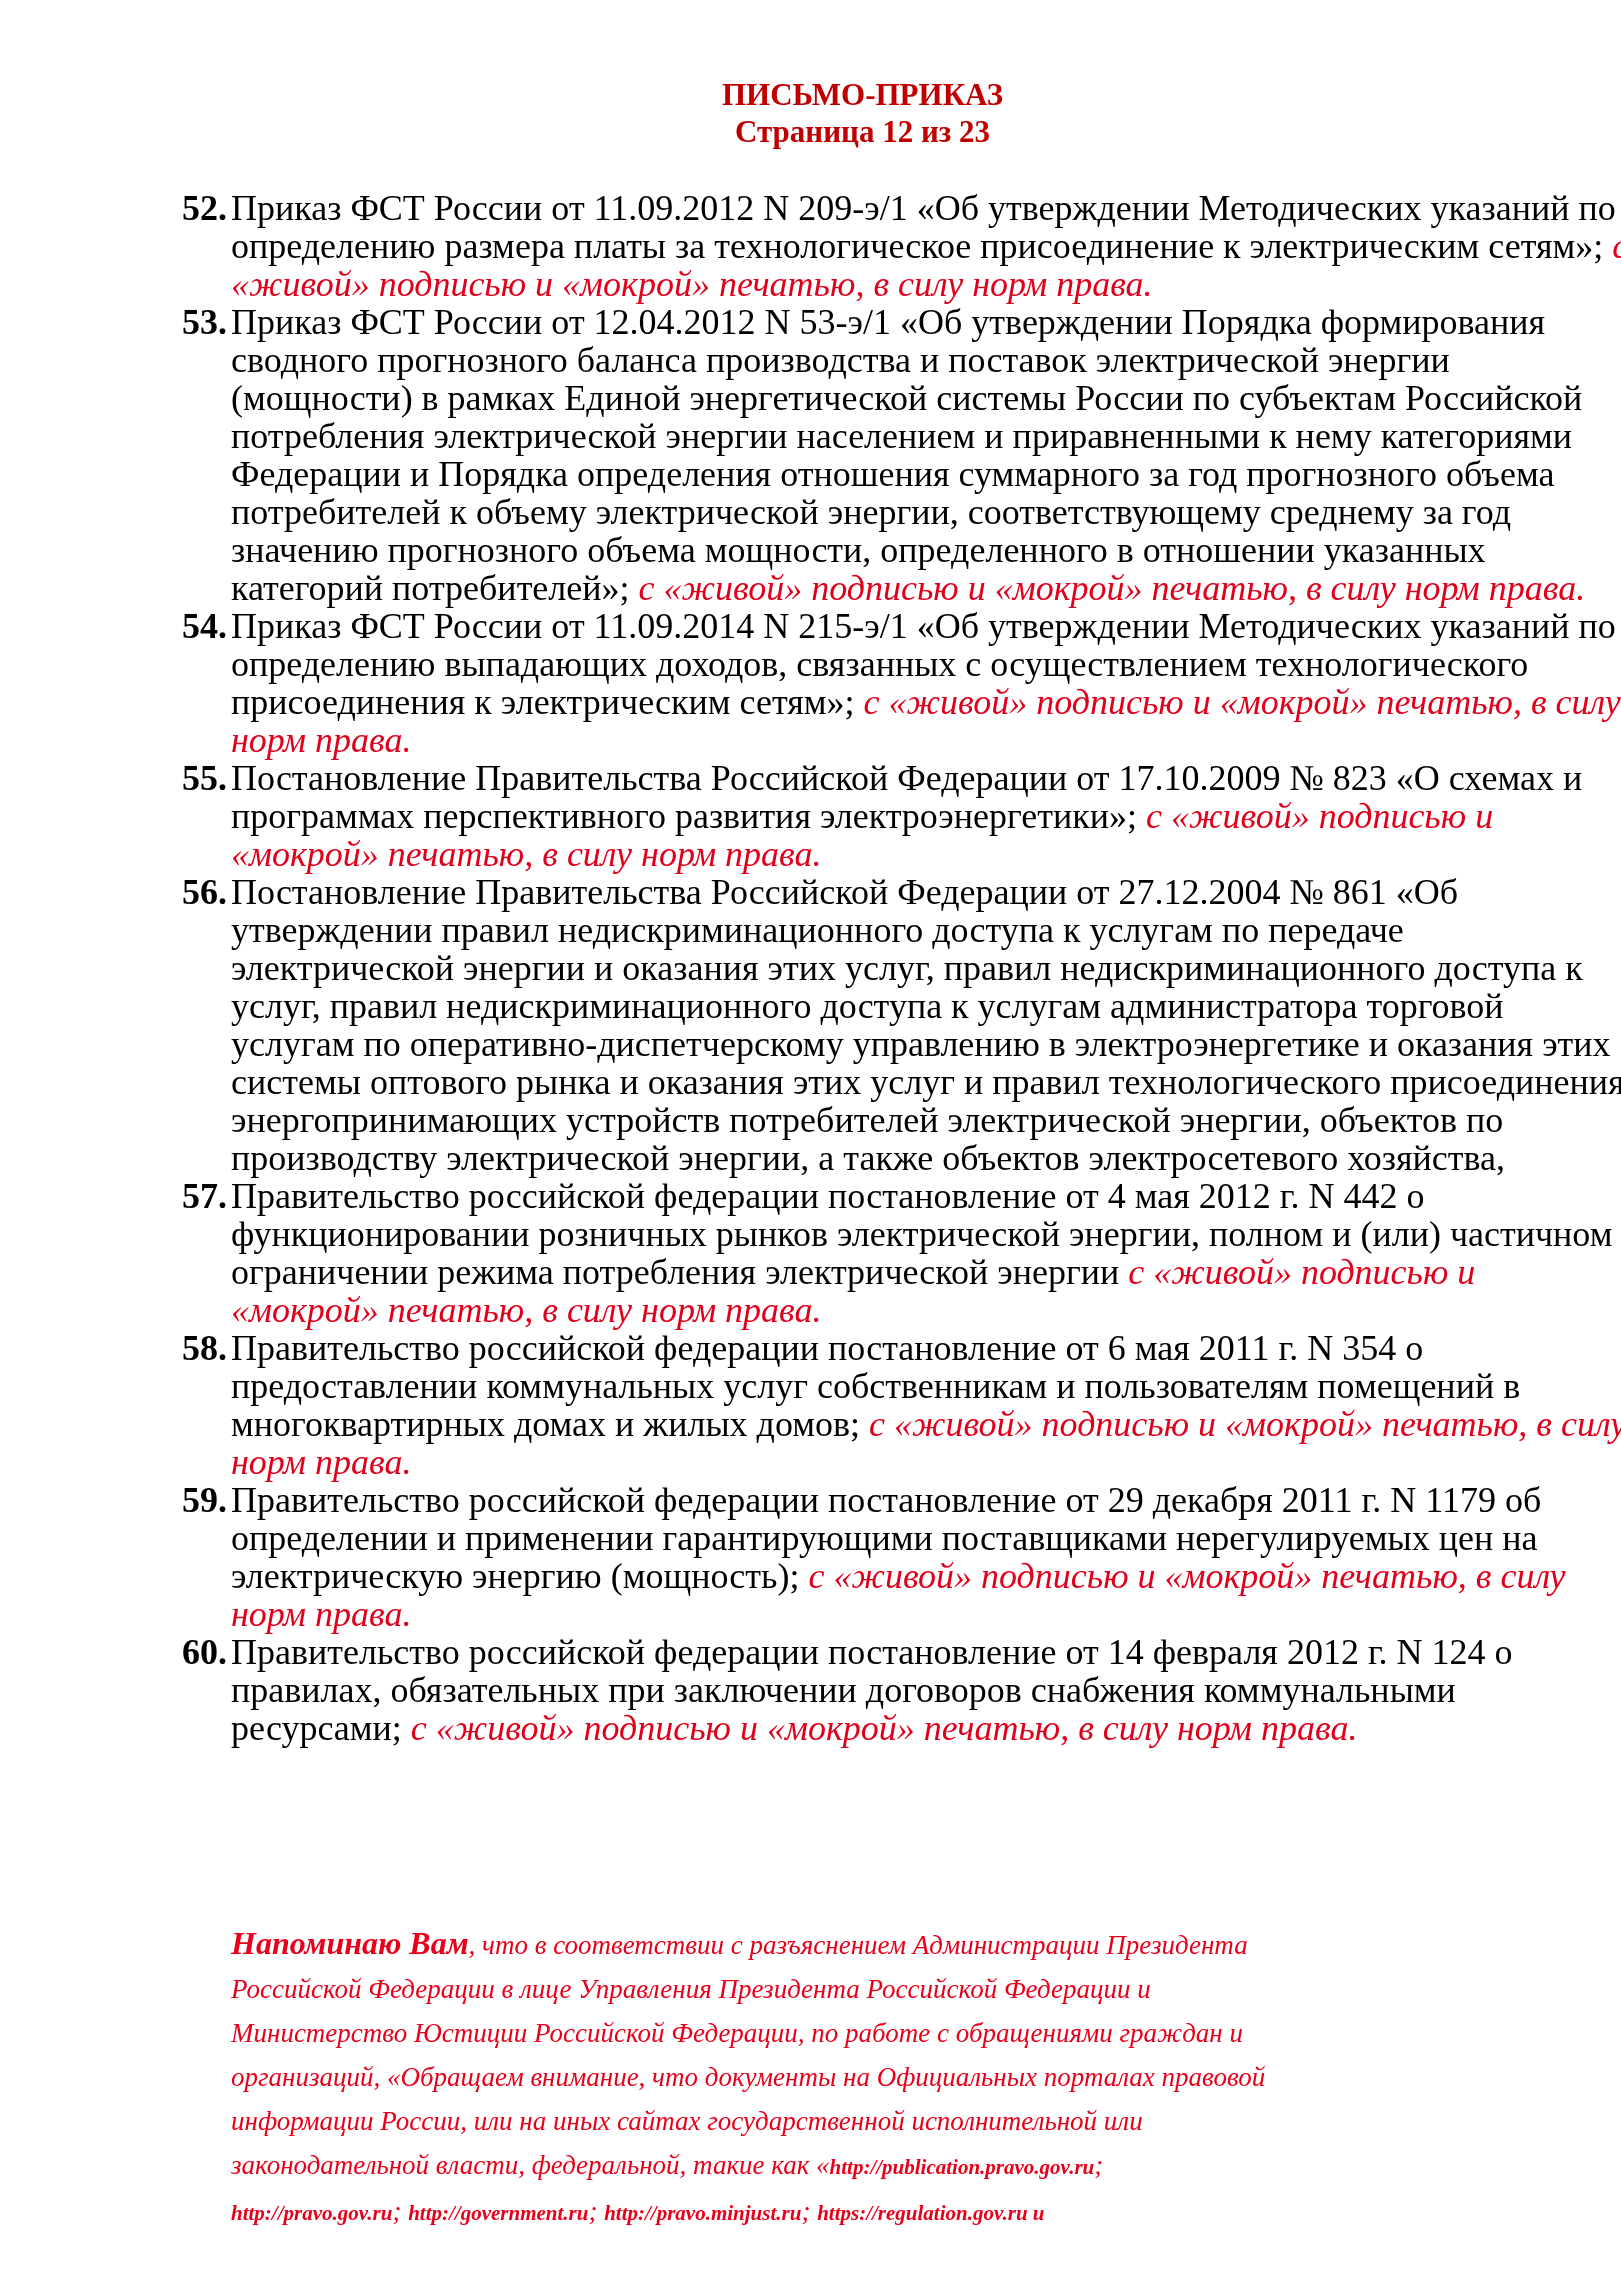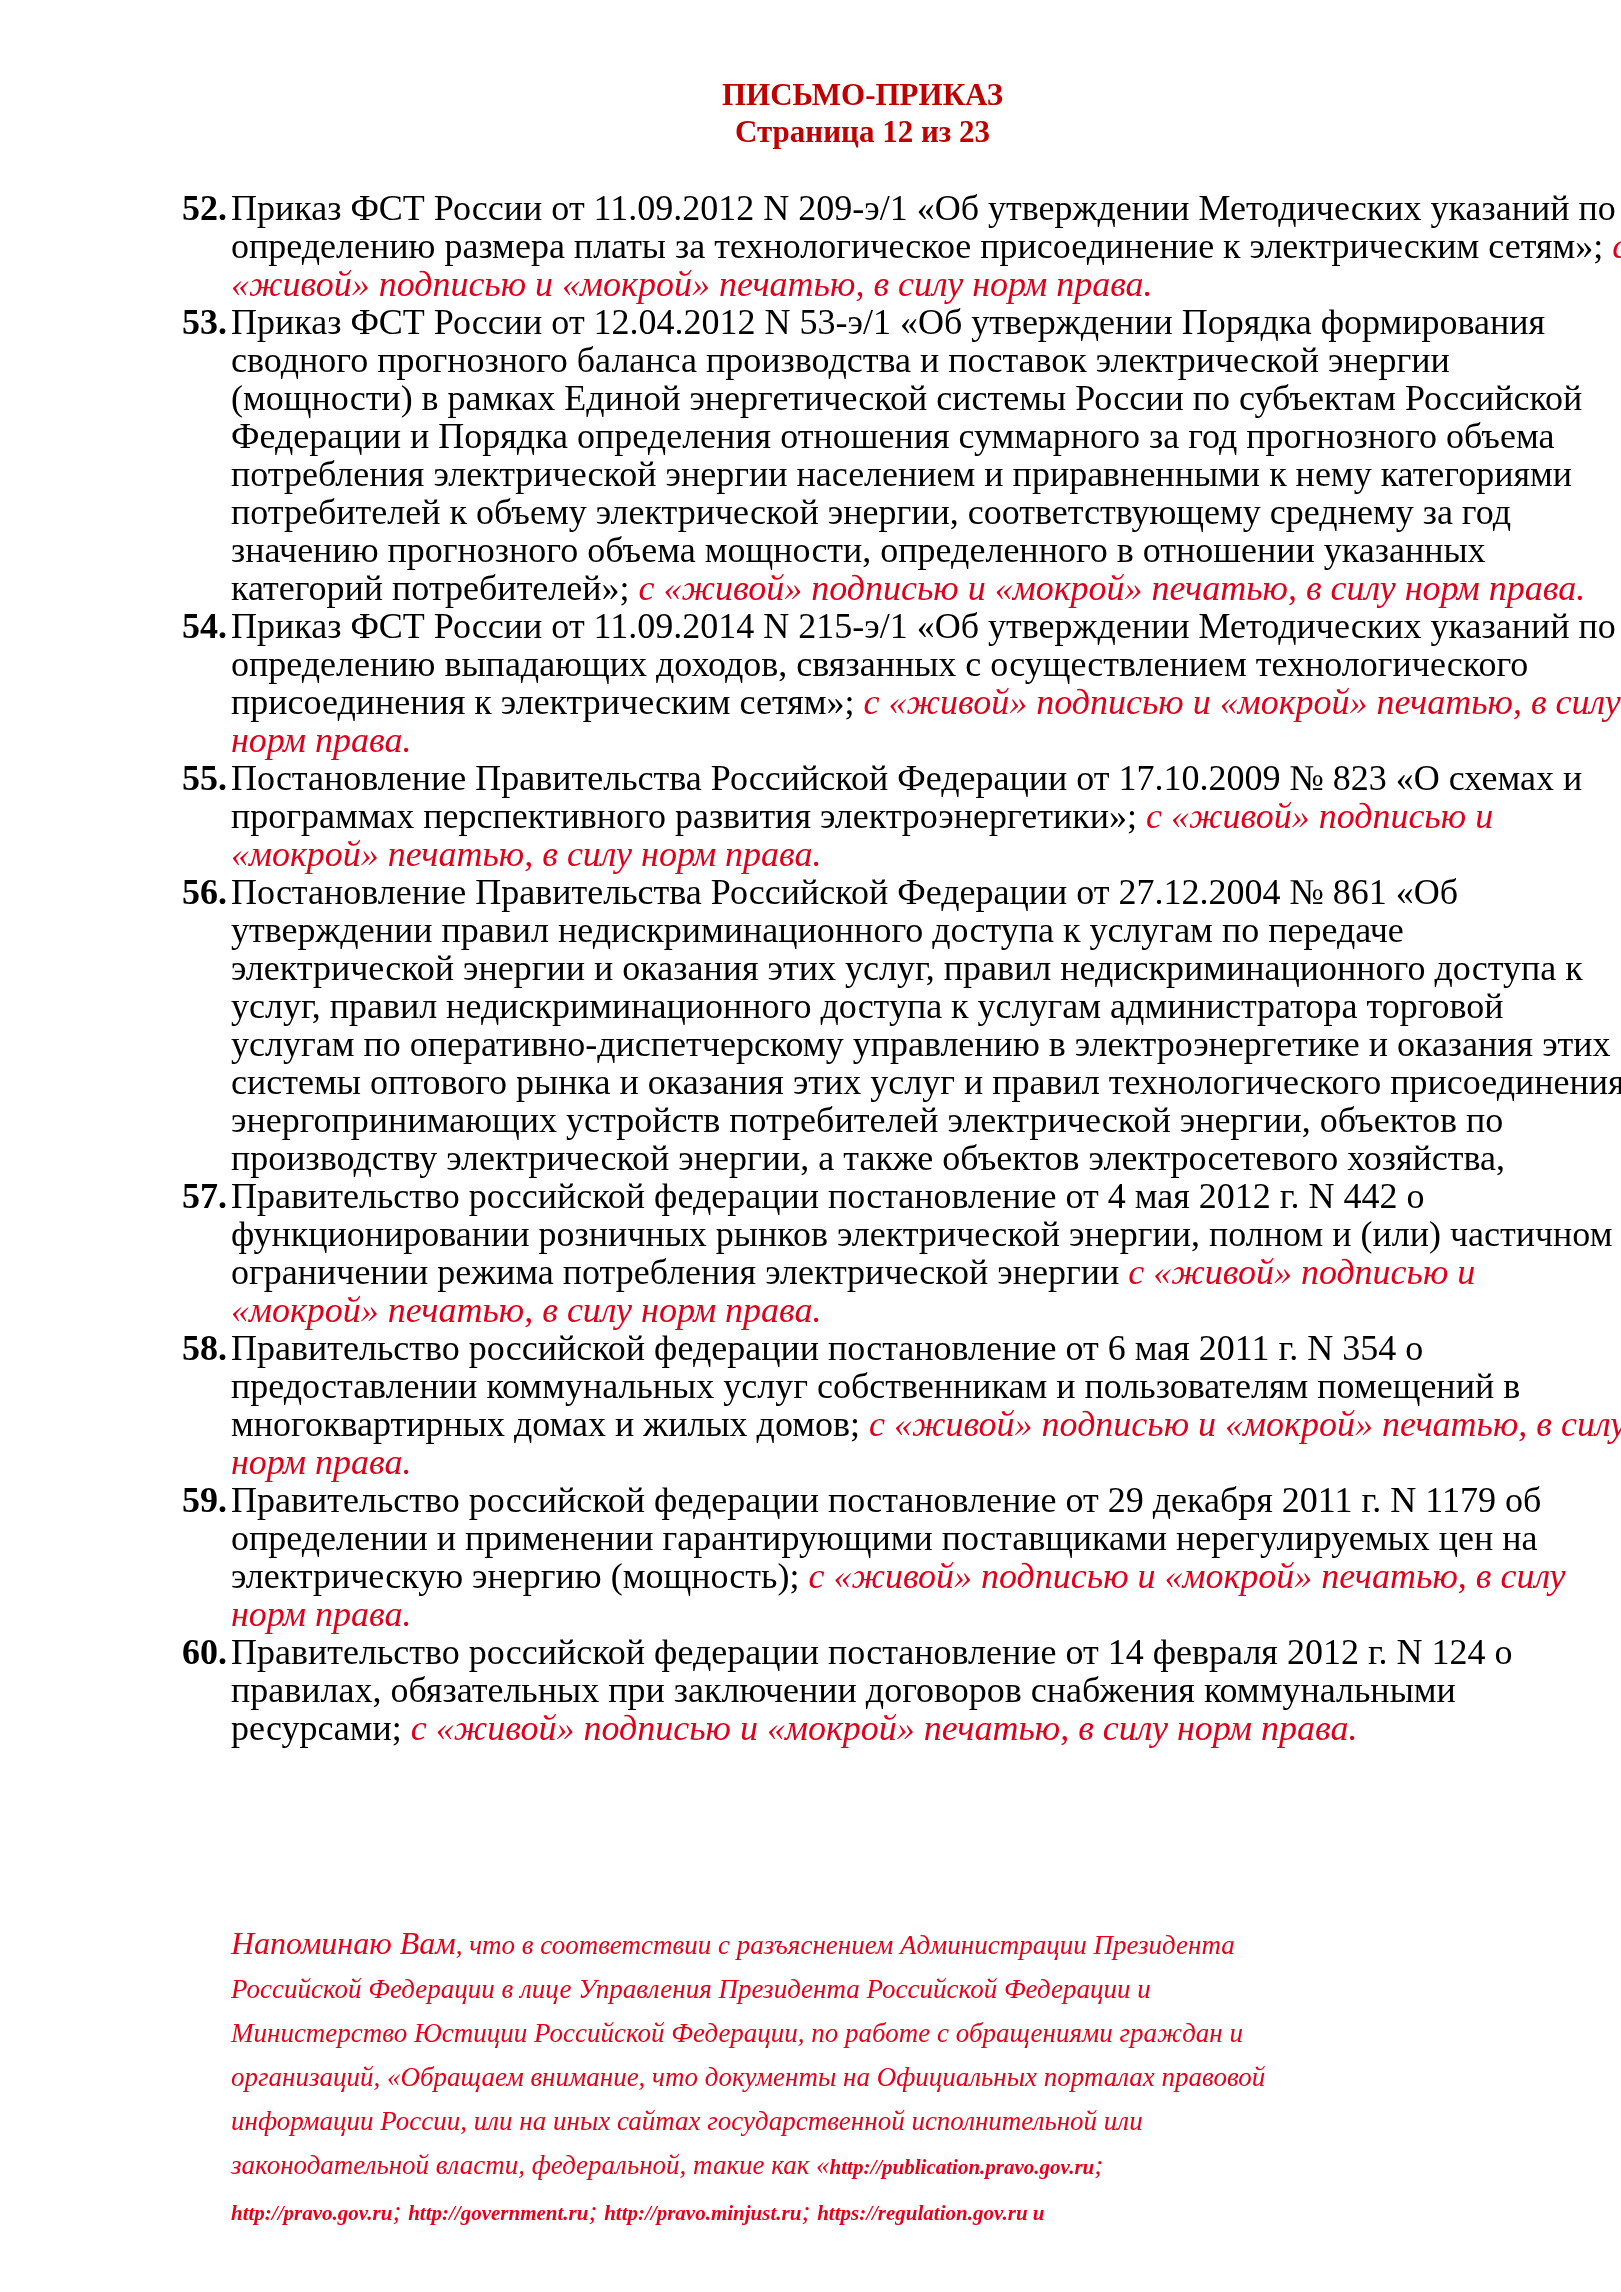--- a/index.html
+++ b/index.html
@@ -7,21 +7,21 @@
          font-family: "Liberation Serif", "DejaVu Serif", serif; color: #000; }
   .header { position: absolute; top: 76px; left: 0; width: 1725px; text-align: center;
             color: #c00000; font-weight: bold; font-size: 31px; line-height: 37px; }
   .list { position: absolute; top: 189px; left: 182px; width: 1353px; }
   .item { position: relative; padding-left: 49px; font-size: 36px; line-height: 38px; }
   .num { position: absolute; left: 0; top: 0; font-weight: bold; }
   .line { display: block; white-space: nowrap; }
   .red { color: #e0001b; font-style: italic; }
   .notice { position: absolute; top: 1921px; left: 231px; width: 1333px;
             font-size: 27px; line-height: 44px; color: #e8001a; font-style: italic; }
-  .notice .lead { font-weight: normal; font-size: 32px; }
+  .notice .lead { font-weight: bold; font-size: 32px; }
   .notice .url { font-weight: bold; font-size: 21px; }
 </style>
 </head>
 <body>
 
 <div class="header">
   <div>ПИСЬМО-ПРИКАЗ</div>
   <div>Страница 12 из 23</div>
 </div>
 
@@ -30,22 +30,22 @@
       <span class="num">52.</span>
       <span class="line"><span>Приказ ФСТ России от 11.09.2012 N 209-э/1 «Об утверждении Методических указаний по</span><span class="red"></span></span>
       <span class="line"><span>определению размера платы за технологическое присоединение к электрическим сетям»; </span><span class="red">с</span></span>
       <span class="line"><span></span><span class="red">«живой» подписью и «мокрой» печатью, в силу норм права.</span></span>
     </div>
     <div class="item">
       <span class="num">53.</span>
       <span class="line"><span>Приказ ФСТ России от 12.04.2012 N 53-э/1 «Об утверждении Порядка формирования</span><span class="red"></span></span>
       <span class="line"><span>сводного прогнозного баланса производства и поставок электрической энергии</span><span class="red"></span></span>
       <span class="line"><span>(мощности) в рамках Единой энергетической системы России по субъектам Российской</span><span class="red"></span></span>
+      <span class="line"><span>потребления электрической энергии населением и приравненными к нему категориями</span><span class="red"></span></span>
       <span class="line"><span>Федерации и Порядка определения отношения суммарного за год прогнозного объема</span><span class="red"></span></span>
-      <span class="line"><span>потребления электрической энергии населением и приравненными к нему категориями</span><span class="red"></span></span>
       <span class="line"><span>потребителей к объему электрической энергии, соответствующему среднему за год</span><span class="red"></span></span>
       <span class="line"><span>значению прогнозного объема мощности, определенного в отношении указанных</span><span class="red"></span></span>
       <span class="line"><span>категорий потребителей»; </span><span class="red">с «живой» подписью и «мокрой» печатью, в силу норм права.</span></span>
     </div>
     <div class="item">
       <span class="num">54.</span>
       <span class="line"><span>Приказ ФСТ России от 11.09.2014 N 215-э/1 «Об утверждении Методических указаний по</span><span class="red"></span></span>
       <span class="line"><span>определению выпадающих доходов, связанных с осуществлением технологического</span><span class="red"></span></span>
       <span class="line"><span>присоединения к электрическим сетям»; </span><span class="red">с «живой» подписью и «мокрой» печатью, в силу</span></span>
       <span class="line"><span></span><span class="red">норм права.</span></span>

